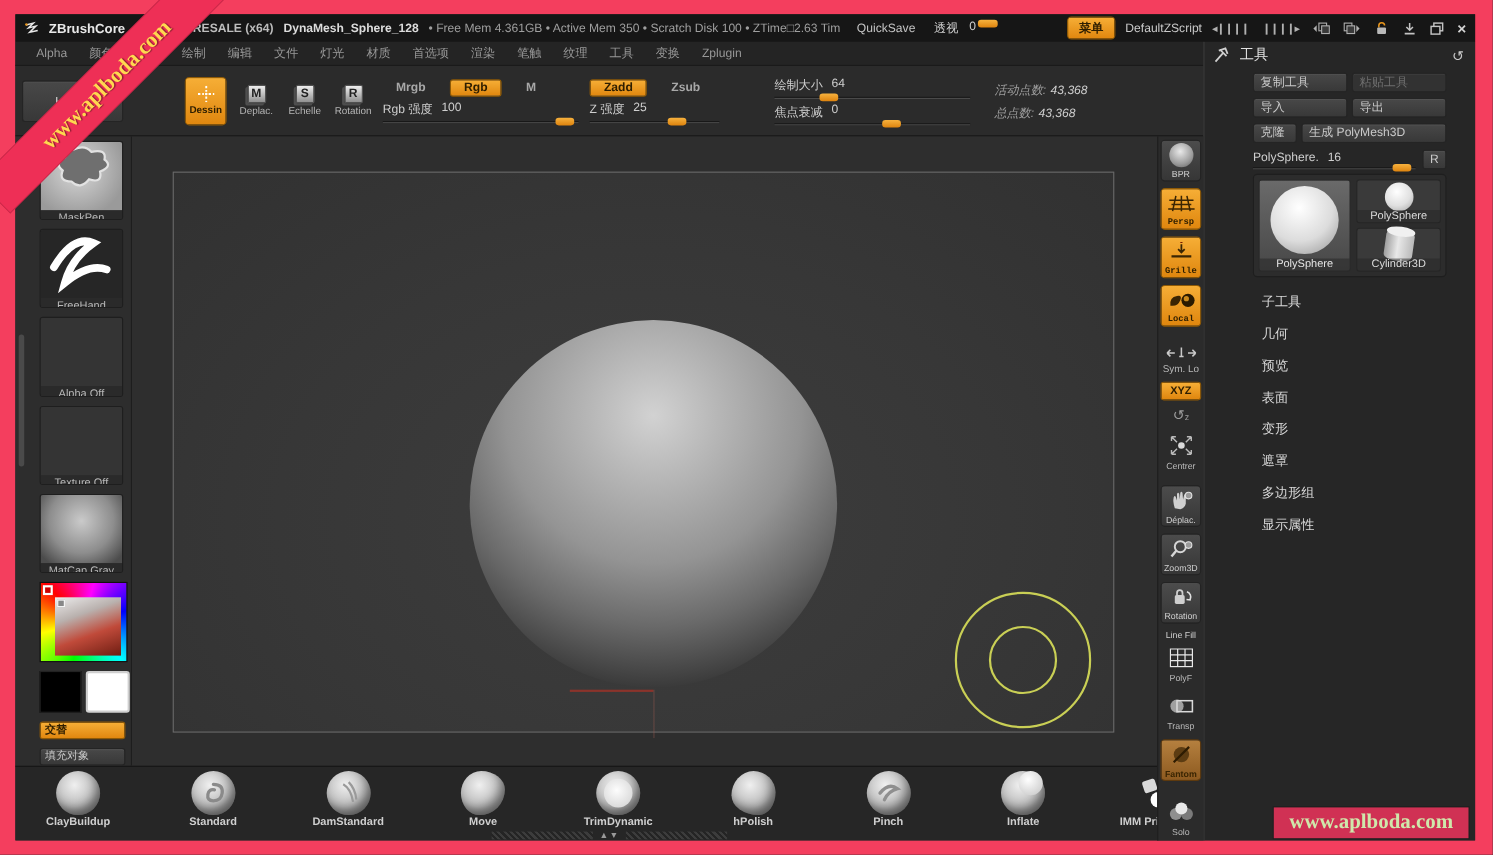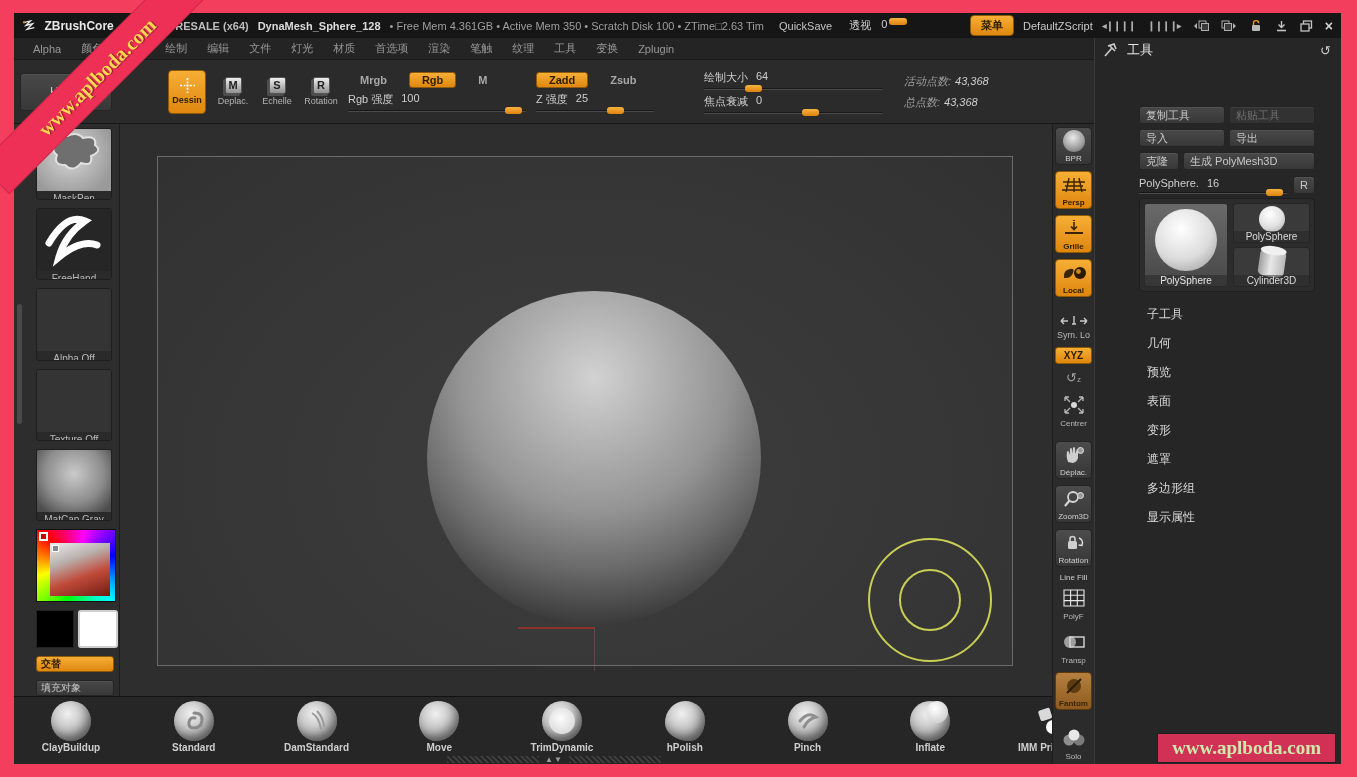--- a/index.html
+++ b/index.html
@@ -87,21 +87,21 @@
     background:radial-gradient(circle at 50% 26%, #d2d2d2 0%, #b6b6b6 20%, #949494 45%, #6a6a6a 64%, #3c3c3c 82%, #131313 98%); }
   .axis-red { position:absolute; left:398px; top:503px; width:76px; height:2px; background:rgba(160,50,40,.8); }
   .axis-v { position:absolute; left:474px; top:503px; width:1px; height:44px; background:rgba(150,90,80,.45); }
   .cursor-outer { position:absolute; left:748px; top:414px; width:124px; height:124px; border:2px solid #c9cf55; border-radius:50%; }
   .cursor-inner { position:absolute; left:779px; top:445px; width:62px; height:62px; border:2px solid #c9cf55; border-radius:50%; }
 
   
   .rightshelf { width:42px; background:#2b2b2b; border-left:1px solid #1d1d1d; display:flex; flex-direction:column; align-items:center; padding-top:3px; gap:6px; position:relative; height:640px; z-index:2; }
   .rs-btn { width:37px; height:38px; border-radius:4px; display:flex; flex-direction:column; align-items:center; justify-content:center; font-size:8px; padding-bottom:1px; color:#e7e7e7; }
   .rs-gray { background:linear-gradient(#4c4c4c,#363636); border:1px solid #232323; color:#d0d0d0; }
-  .rs-orange { background:linear-gradient(#f6ae36,#df860e); border:1px solid #8f5a06; color:#2e1e00; font-weight:bold; }
+  .rs-orange { background:linear-gradient(#f6ae36,#df860e); border:1px solid #8f5a06; color:#2e1e00; font-weight:bold;font-family:Liberation Mono, monospace; }
   .rs-flat { background:none; border:none; color:#b9b9b9; }
   .rs-brown { background:linear-gradient(#b5803f,#8d5a20); border:1px solid #5e3a0e; color:#3a2503; font-weight:bold; }
   .rs-ico { flex:1; display:flex; align-items:center; justify-content:center; width:100%; }
   .ball { border-radius:50%; background:radial-gradient(circle at 45% 35%, #e9e9e9, #9c9c9c 60%, #5a5a5a); }
   .xyzpill { width:37px; height:17px; background:linear-gradient(#f6ae36,#df860e); border:1px solid #8f5a06; border-radius:3px; color:#2e1e00; font-weight:bold; font-size:10px; text-align:center; line-height:15px; }
   .zrot { color:#9f9f9f; font-size:13px; }
   .lfill { font-size:8px; color:#cfcfcf; margin-bottom:-4px; }
 
   
   .bottomtray { height:68px; background:#262626; border-top:1px solid #121212; display:flex; flex-direction:column; }
@@ -112,21 +112,21 @@
   .brush .ico.flat { background:none; box-shadow:none; border-radius:0; }
   .footerbar { height:10px; display:flex; align-items:center; justify-content:center; gap:6px; }
   .hatch { width:92px; height:7px; background:repeating-linear-gradient(45deg,#3c3c3c 0 2px,#242424 2px 4px); }
   .updown { color:#9a9a9a; font-size:8px; letter-spacing:1px; }
 
   
   .rightpanel { flex:1; background:#262626; border-left:1px solid #3a3a3a; display:flex; flex-direction:column; }
   .rp-head { height:24px; display:flex; align-items:center; gap:8px; padding:0 10px 0 8px; }
   .rp-head .title { font-size:13px; color:#e2e2e2; }
   .rp-head .reset { margin-left:auto; color:#c9c9c9; font-size:13px; }
-  .rp-content { padding:4px 26px 0 44px;margin-top:40px; }
+  .rp-content { padding:4px 26px 0 44px; }
   .rp-row { display:flex; gap:4px; margin-bottom:5px; }
   .rp-btn { height:18px; line-height:16px; font-size:11px; padding:0 6px; text-align:left; flex:1; }
   .rp-btn.dim { color:#6e6e6e; background:#323232; }
   .rp-btn.sm { flex:0 0 40px; }
   .rp-slider { display:flex; align-items:center; gap:6px; margin:6px 0 4px; }
   .rp-slider .zslider { flex:1; }
   .rbtn { flex:0 0 22px; height:18px; line-height:16px; font-size:11px; text-align:center; }
   .toolbox { background:#2c2c2c; border:1px solid #1e1e1e; border-radius:4px; padding:4px; display:flex; gap:5px; height:94px; }
   .tool-big { width:84px; background:linear-gradient(#6a6a6a,#474747); border:1px solid #2a2a2a; border-radius:3px; position:relative; display:flex; align-items:center; justify-content:center; }
   .tool-big .cap { position:absolute; bottom:0; left:0; right:0; font-size:10px; color:#e5e5e5; text-align:center; background:rgba(40,40,40,.55); }

